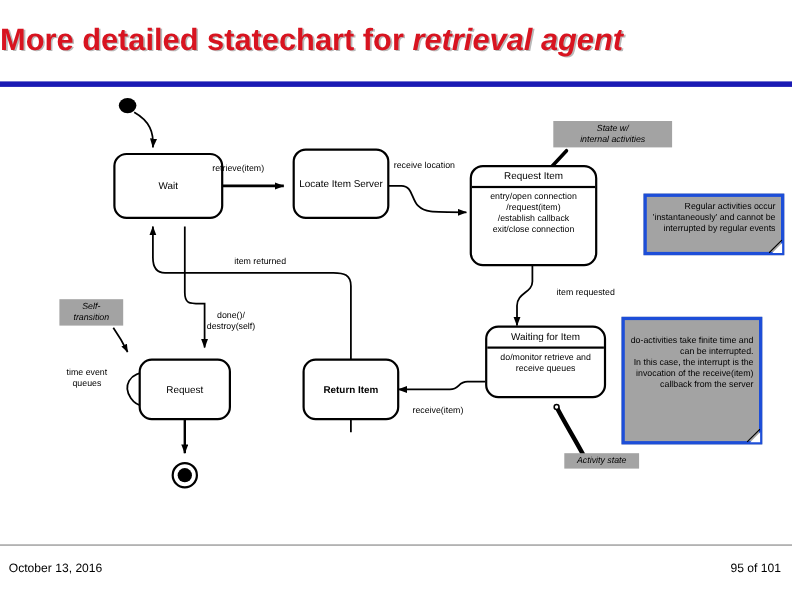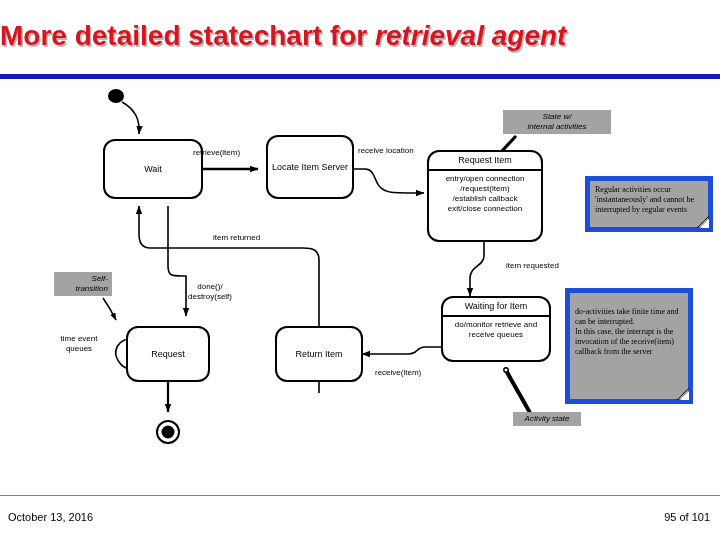--- a/index.html
+++ b/index.html
@@ -88,24 +88,23 @@
     position: absolute;
     background: #a3a3a3;
     color: #000;
     font-size: 8px;
     line-height: 10px;
     z-index: 5;
     box-sizing: border-box;
   }
   .note.plain { padding: 2px 4px; text-align: center; }
   .note.boxed {
-    border: 5px solid #1d4ed8;
+    border: 3px solid #1d4ed8;
     padding: 4px 5px;
-    text-align: left;
-    font-family: Liberation Serif, serif;
+    text-align: right;
   }
   .note.italic { font-style: italic; }
   .note .foldcut {
     position: absolute;
     right: -1px; bottom: -1px;
     width: 0; height: 0;
     border-left: 9px solid transparent;
     border-bottom: 9px solid #ffffff;
   }
   .note .foldline {
@@ -195,21 +194,21 @@
 /request(item)
 /establish callback
 exit/close connection</div>
   </div>
 
   <div class="state compart" style="left:441px; top:296px; width:110px; height:66px;">
     <div class="sname">Waiting for Item</div>
     <div class="sbody">do/monitor retrieve and receive queues</div>
   </div>
 
-  <div class="state simple" style="left:275px; top:326px; width:88px; height:56px;">
+  <div class="state simple" style="left:275px; top:326px; width:88px; height:56px;font-weight:bold;">
     <div class="sname">Return Item</div>
   </div>
 
   <div class="state simple" style="left:126px; top:326px; width:84px; height:56px;">
     <div class="sname">Request</div>
   </div>
 
   <div class="tlabel" style="left:193px; top:148px;">retrieve(item)</div>
 
   <div class="tlabel" style="left:358px; top:146px;">receive location</div>
@@ -239,21 +238,21 @@
 
   <div class="note boxed" style="left:565px; top:288px; width:128px; height:116px; white-space:pre-line;">
     <span>do-activities take finite time and can be interrupted.
 In this case, the interrupt is the invocation of the receive(item) callback from the server</span>
     <span class="foldcut"></span>
     <svg class="foldline" viewBox="0 0 12 12">
       <path d="M12,0 L0,12" stroke="#000" stroke-width="1" fill="none"></path>
     </svg>
   </div>
 
-  <div class="note plain italic" style="left:54px; top:272px; width:58px; white-space:pre-line;text-align:right;">Self-
+  <div class="note plain italic" style="left:54px; top:272px; width:58px; white-space:pre-line;">Self-
 transition</div>
 
   <div class="note plain italic" style="left:513px; top:412px; width:68px;text-align:center;">Activity state</div>
 
   <div id="footer-rule"></div>
   <div class="foot" id="foot-date">October 13, 2016</div>
   <div class="foot" id="foot-center">SE 430: Lecture 6</div>
   <div class="foot" id="foot-page">95 of 101</div>
 
 </div>

